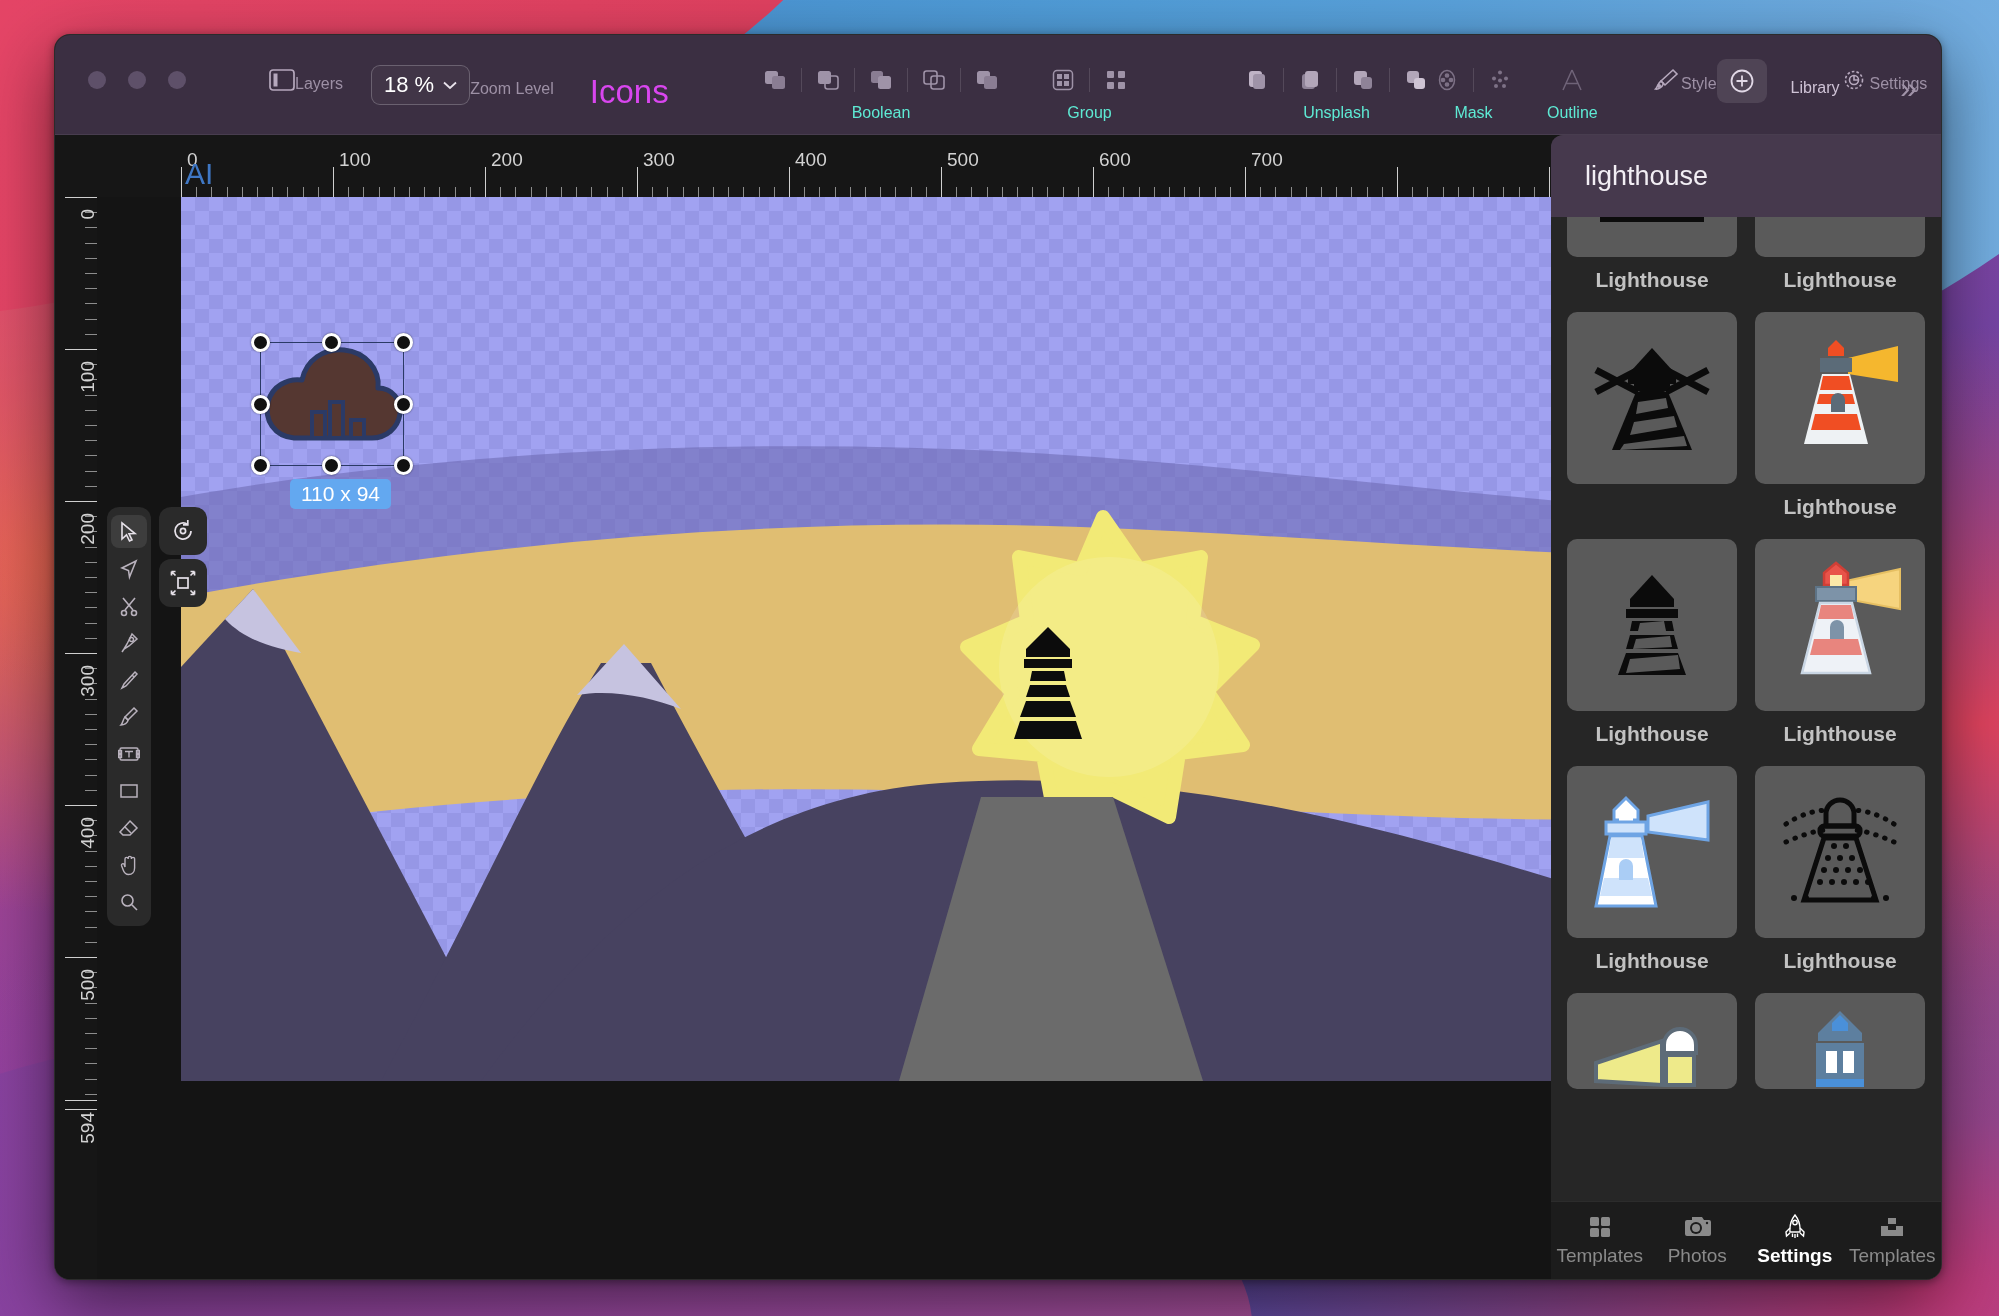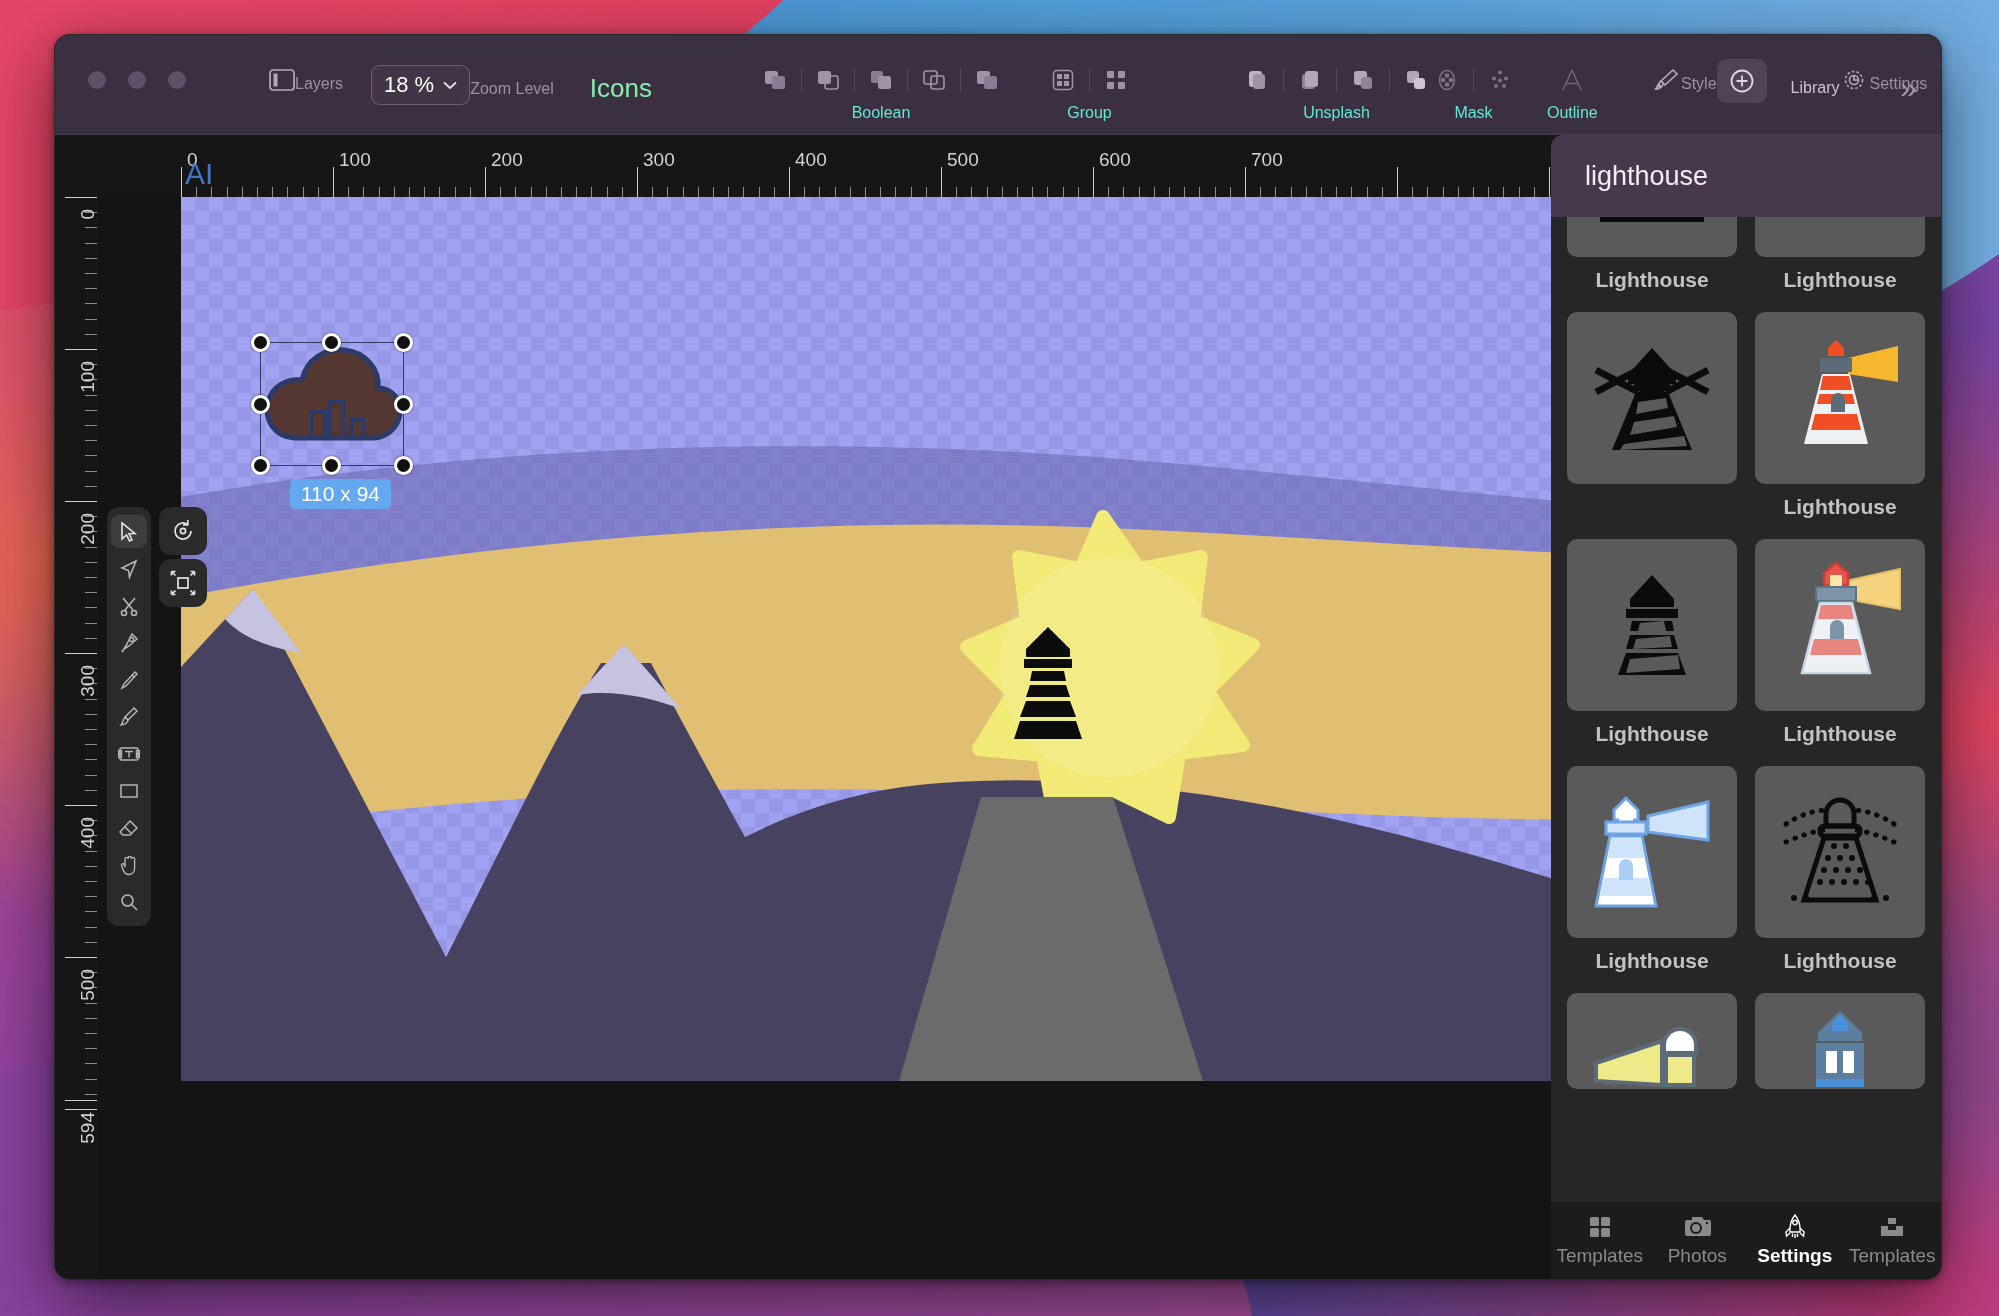--- a/index.html
+++ b/index.html
@@ -89,21 +89,21 @@
   }
   .zoom-pill {
     display: flex; align-items: center; gap: 9px;
     border: 1px solid rgba(255,255,255,.22);
     border-radius: 9px;
     padding: 6px 12px;
     font-size: 22px; color: #fff;
     background: rgba(255,255,255,.03);
   }
   #doc-title {
-    font-size: 26px; color: #86efac; font-weight: 400;
+    font-size: 33px; color: #d946ef; font-weight: 400;
   }
   .grp-wrap { position: relative; display:flex; flex-direction:column; align-items:center; }
   .grp-icons { display:flex; align-items:center; padding-top: 30px; }
   .grp-caption { font-size: 16px; color:#5eead4; margin-top: 9px; }
   .icon-btn {
     width: 40px; height: 30px; display:flex; align-items:center; justify-content:center;
     color:#b3a6ba;
   }
   .icon-btn.dim { color:#7d7186; }
   .lib-active {

